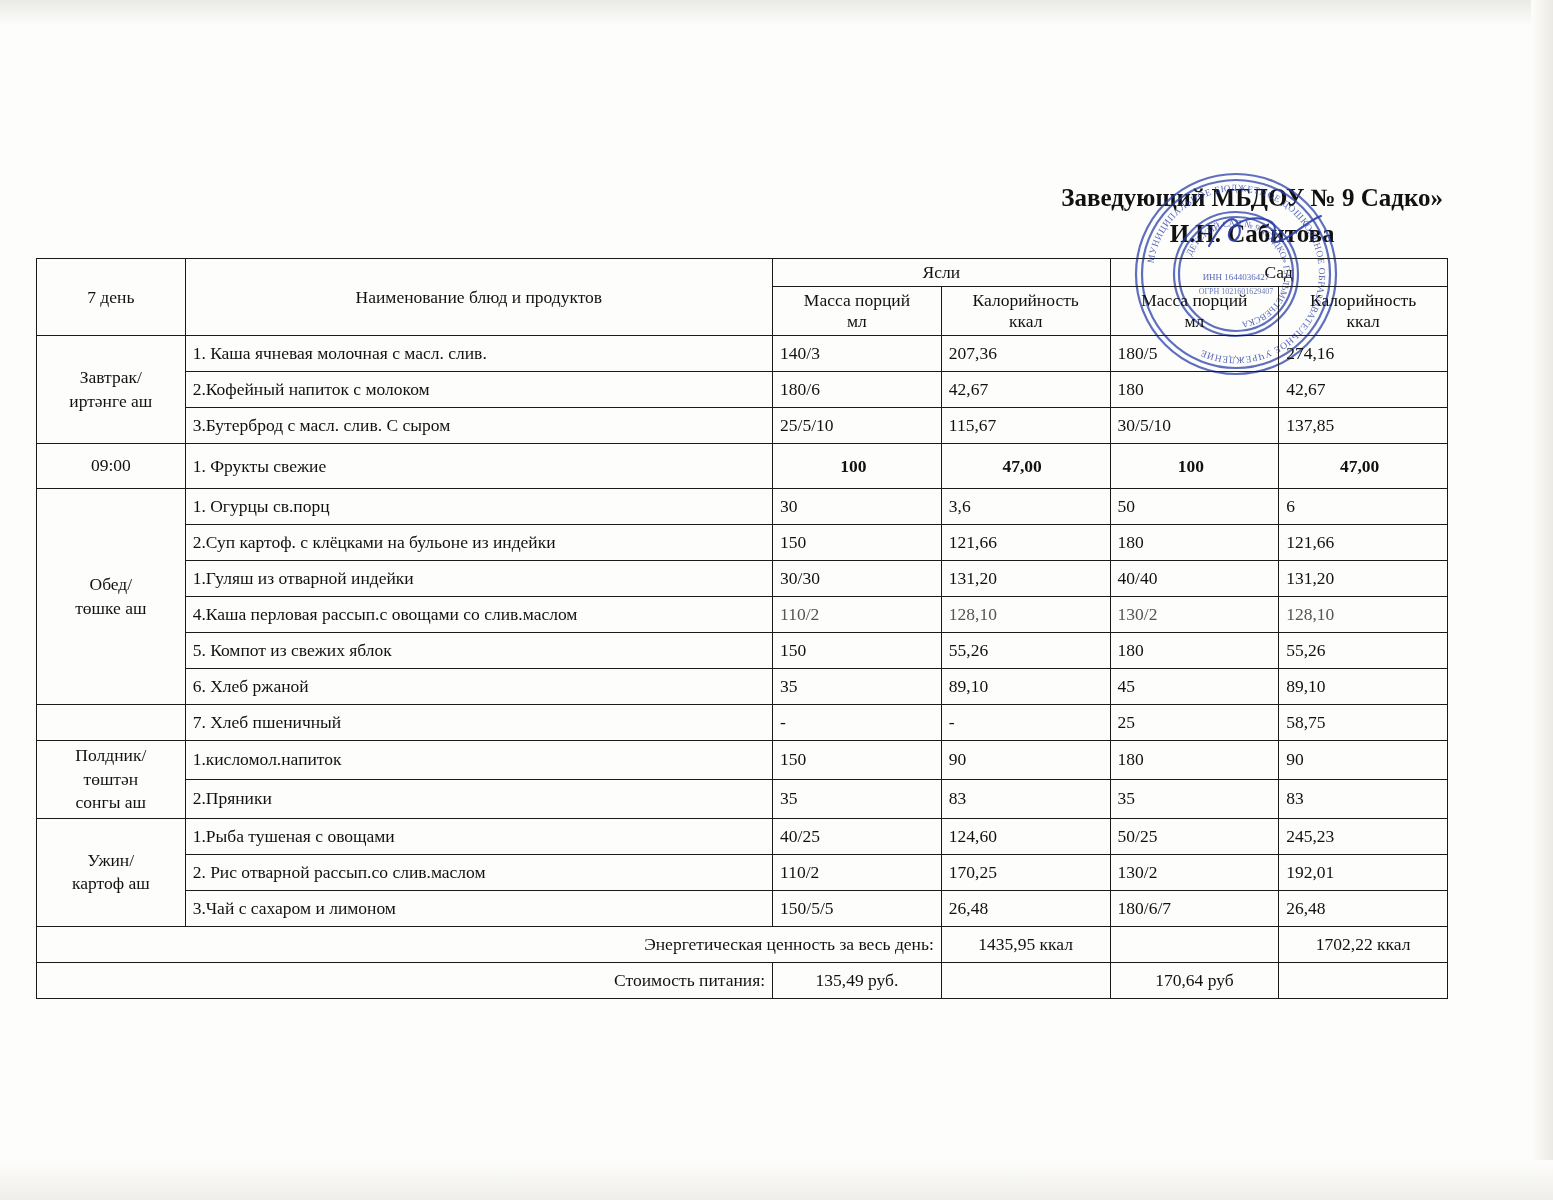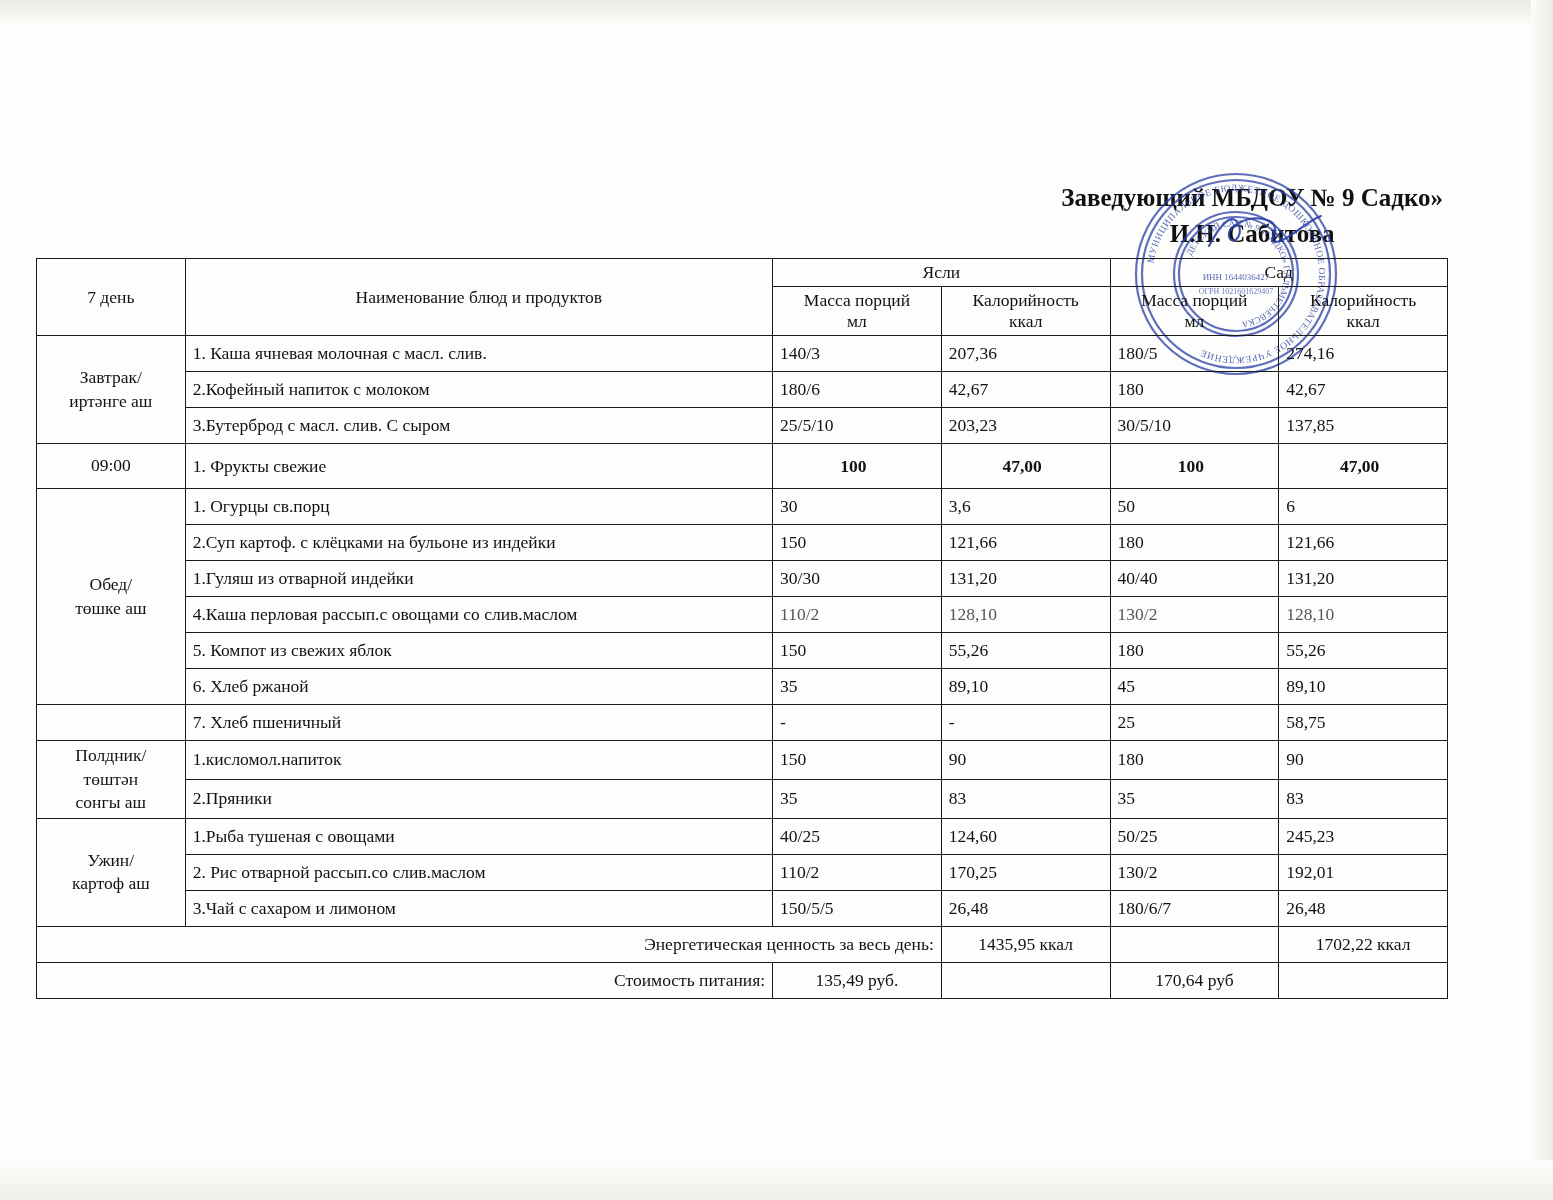--- a/index.html
+++ b/index.html
@@ -218,21 +218,21 @@
       <tr class="row-h">
         <td class="dish-cell">2.Кофейный напиток с молоком</td>
         <td class="num-cell">180/6</td>
         <td class="num-cell">42,67</td>
         <td class="num-cell">180</td>
         <td class="num-cell">42,67</td>
       </tr>
       <tr class="row-h">
         <td class="dish-cell">3.Бутерброд с масл. слив. С сыром</td>
         <td class="num-cell">25/5/10</td>
-        <td class="num-cell">203,23</td>
+        <td class="num-cell">115,67</td>
         <td class="num-cell">30/5/10</td>
         <td class="num-cell">137,85</td>
       </tr>
 
       <tr class="row-time">
         <td class="meal-cell">09:00</td>
         <td class="dish-cell">1. Фрукты свежие</td>
         <td class="num-cell center">100</td>
         <td class="num-cell center">47,00</td>
         <td class="num-cell center">100</td>

